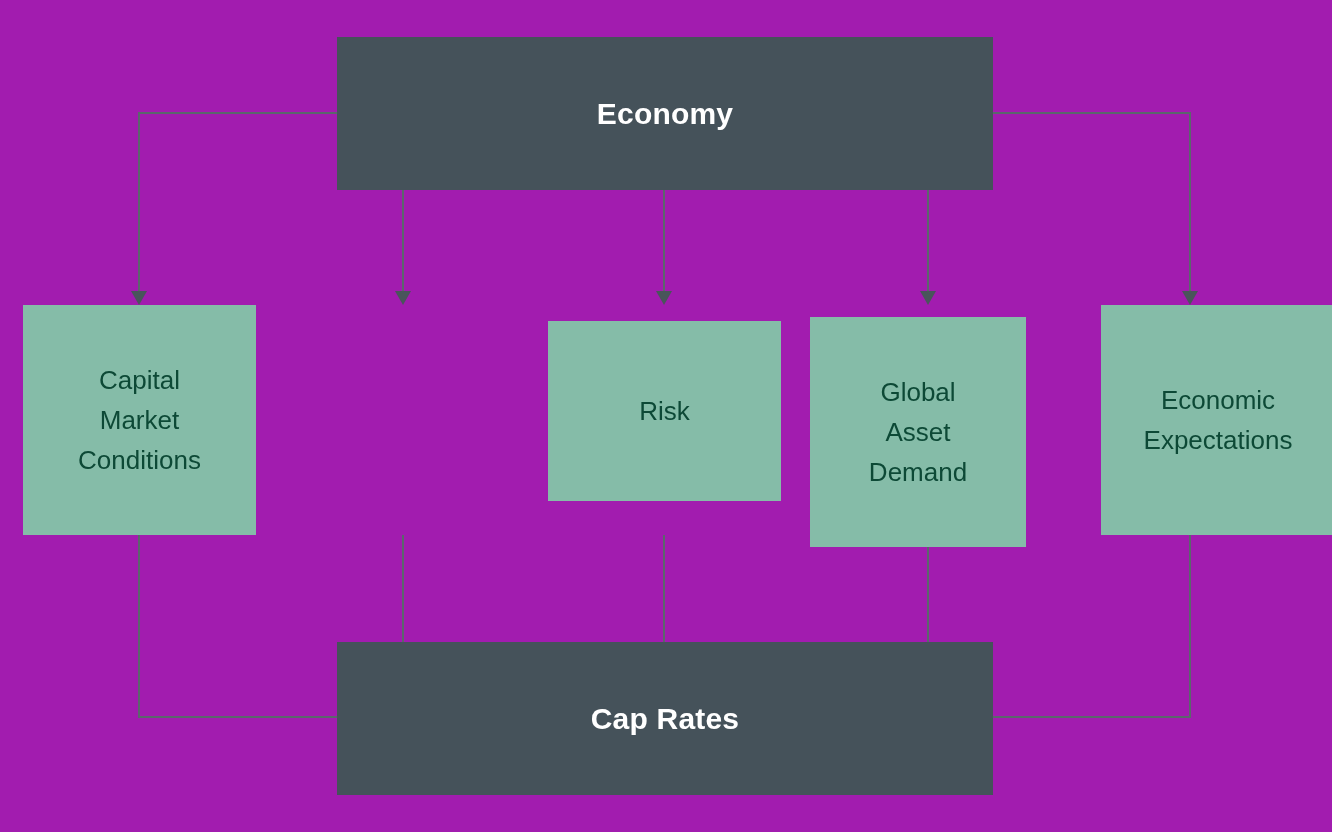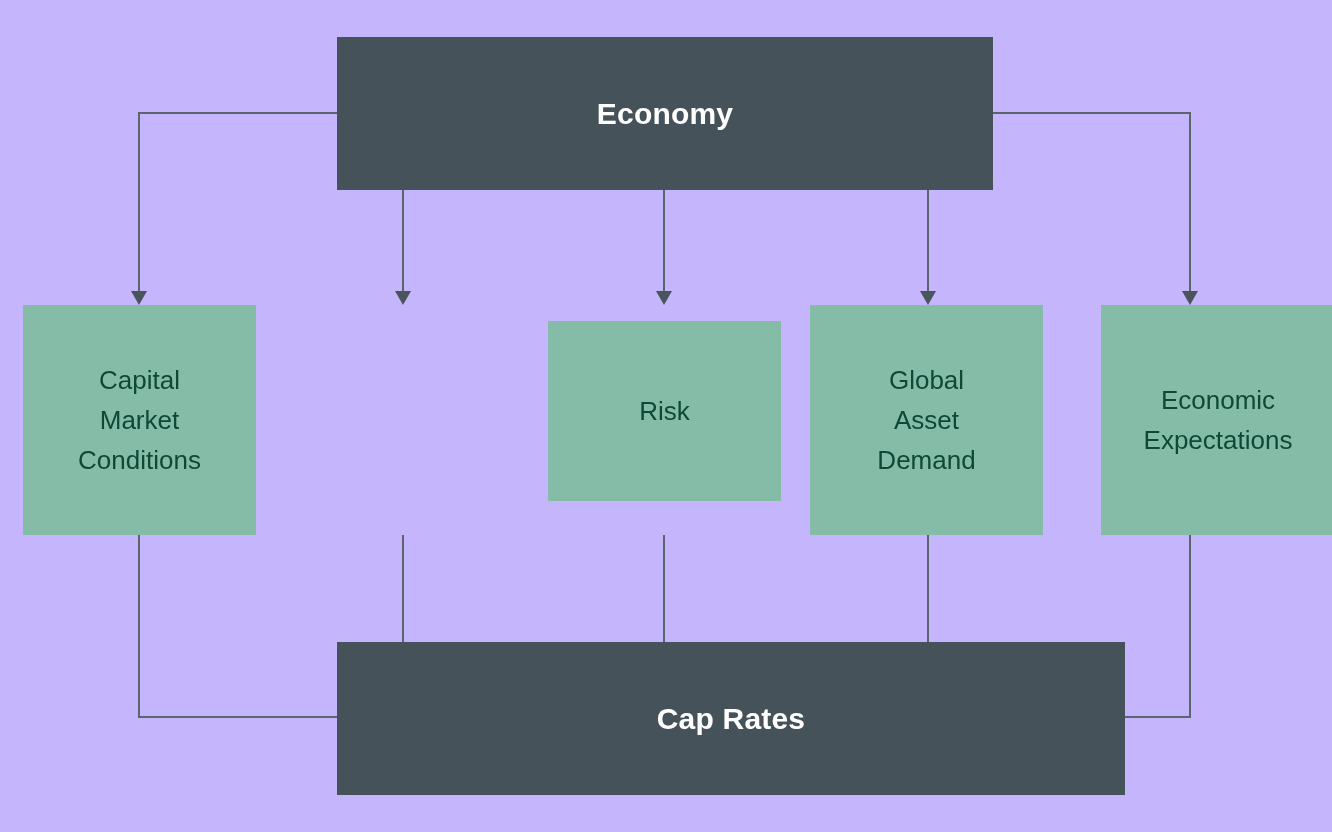--- a/index.html
+++ b/index.html
@@ -5,21 +5,21 @@
   html, body {
     margin: 0;
     padding: 0;
     background: #ffffff;
     font-family: "Liberation Sans", "DejaVu Sans", sans-serif;
   }
   .canvas {
     position: relative;
     width: 1332px;
     height: 832px;
-    background: #c4b5fd;
+    background: #a21caf;
     overflow: hidden;
   }
   .connector-layer {
     position: absolute;
     left: 0;
     top: 0;
     width: 1332px;
     height: 832px;
     pointer-events: none;
   }
@@ -42,25 +42,25 @@
     background: #85bca8;
     color: #0d4936;
     font-size: 26px;
     font-weight: normal;
     line-height: 1.55;
   }
   .node-green .node-label {
     white-space: pre-line;
   }
   .node-economy   { left: 337px; top: 37px;  width: 656px; height: 153px; }
-  .node-caprates  { left: 337px; top: 642px; width: 788px; height: 153px; }
+  .node-caprates  { left: 337px; top: 642px; width: 656px; height: 153px; }
   .node-m1 { left: 23px;   top: 305px; width: 233px; height: 230px; }
   .node-m2 { left: 286px;  top: 305px; width: 233px; height: 230px; }
   .node-m3 { left: 548px;  top: 321px; width: 233px; height: 180px; }
-  .node-m4 { left: 810px;  top: 305px; width: 233px; height: 230px; }
+  .node-m4 { left: 810px;  top: 317px; width: 216px; height: 230px; }
   .node-m5 { left: 1073px; top: 305px; width: 234px; height: 230px; margin-left: 28px; }
 </style>
 </head>
 <body>
 
 <div class="canvas">
 
   <svg class="connector-layer" width="1332" height="832" viewBox="0 0 1332 832" fill="none" xmlns="http://www.w3.org/2000/svg">
 
     <path d="M 337 113 L 139 113 L 139 292" stroke="#5b666c" stroke-width="2"></path>

